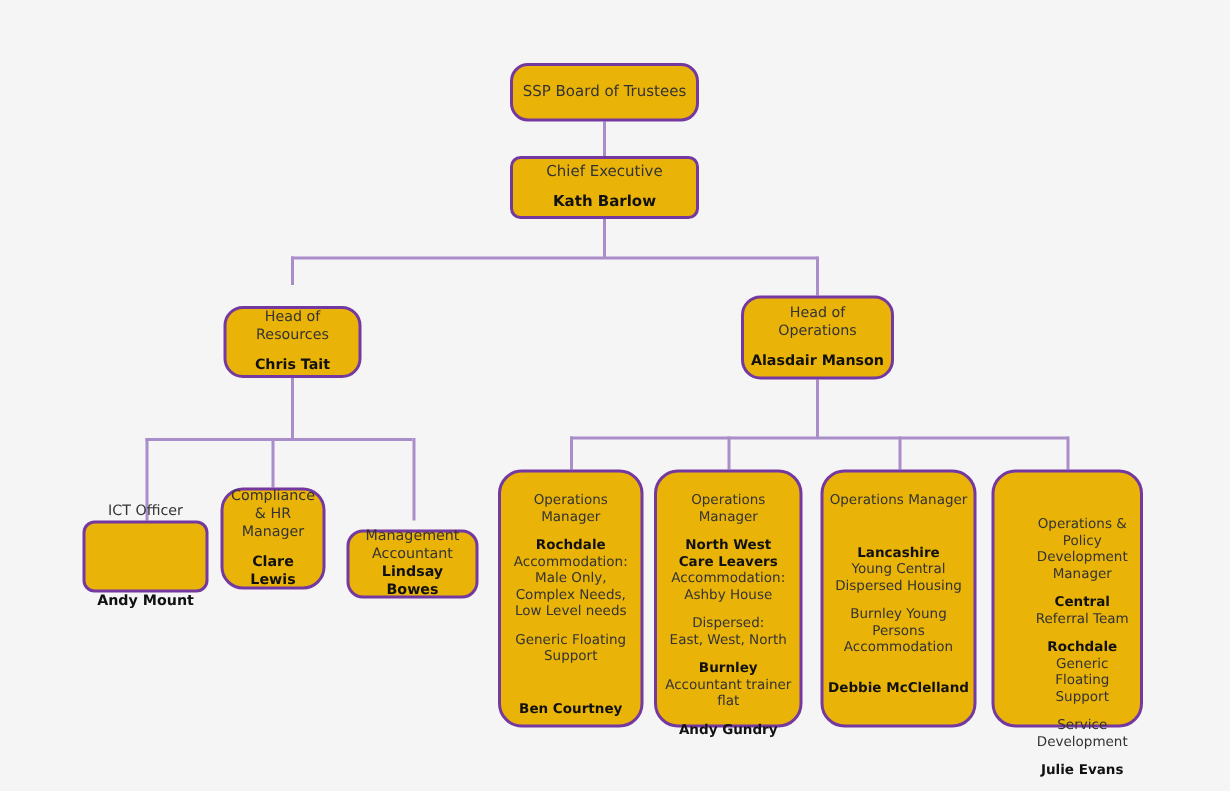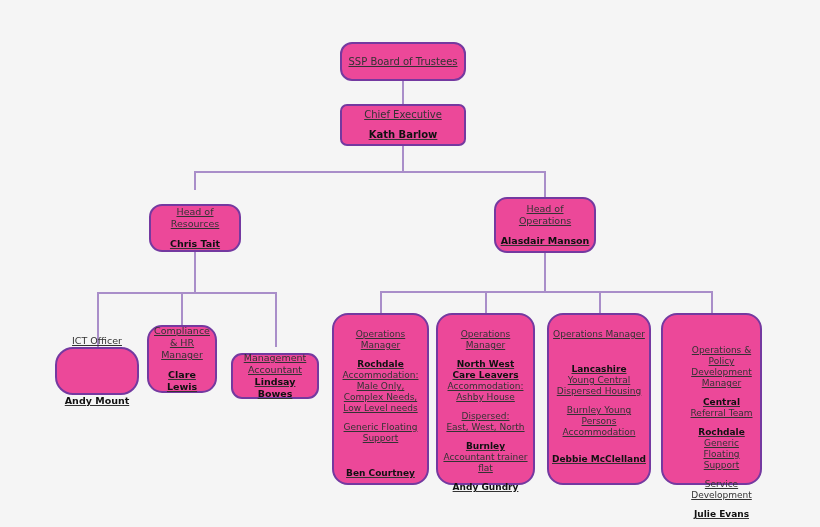--- a/index.html
+++ b/index.html
@@ -15,32 +15,31 @@
     background: #f5f5f5;
     overflow: hidden;
   }
   .conn {
     position: absolute;
     background: #a98ec9;
   }
   .node {
     position: absolute;
     box-sizing: border-box;
-    background: #ec4899;
+    background: #eab308;
     border: 2px solid #7439a0;
     border-radius: 13px;
     color: #333333;
     display: flex;
     flex-direction: column;
     align-items: flex-end;
     justify-content: center;
     text-align: center;
     font-size: 9.5px;
     line-height: 12px;
-    text-decoration: underline;
   }
   .node .line { width: 100%; padding: 0 3px; box-sizing: border-box; }
   .node .spacer { height: 8px; flex: 0 0 auto; }
   .node .b { font-weight: bold; color: #111111; }
   .node-ops {
     justify-content: flex-start;
     padding-top: 14px;
     font-size: 9px;
     line-height: 11px;
     border-radius: 16px;
@@ -87,21 +86,21 @@
       <div class="spacer"></div>
       <div class="line"><span class="b">Chris Tait</span></div>
     </div>
 
   <div class="node node-mid" style="left:494px;top:197px;width:102px;height:56px;">
       <div class="line"><span>Head of Operations</span></div>
       <div class="spacer"></div>
       <div class="line"><span class="b">Alasdair Manson</span></div>
     </div>
 
-  <div class="node node-mid" style="left:55px;top:347px;width:84px;height:48px;border-radius:18px;gap:48px;">
+  <div class="node node-mid" style="left:55px;top:347px;width:84px;height:48px;border-radius:8px;gap:48px;">
       <div class="line"><span>ICT Officer</span></div>
       <div class="line"><span class="b">Andy Mount</span></div>
     </div>
 
   <div class="node node-mid" style="left:147px;top:325px;width:70px;height:68px;border-radius:15px;">
       <div class="line"><span>Compliance</span></div>
       <div class="line"><span>&amp; HR</span></div>
       <div class="line"><span>Manager</span></div>
       <div class="spacer"></div>
       <div class="line"><span class="b">Clare Lewis</span></div>

